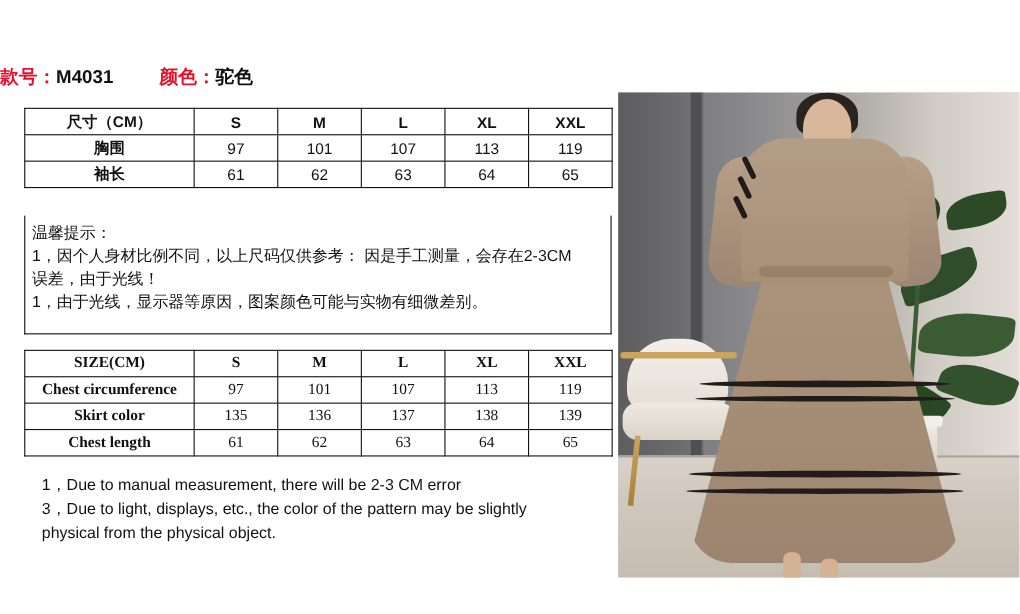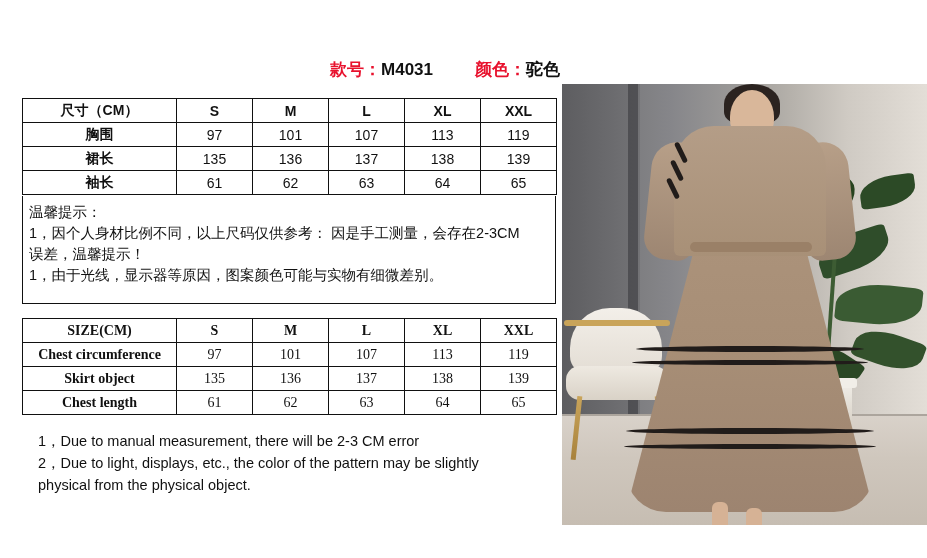--- a/index.html
+++ b/index.html
@@ -14,21 +14,21 @@
     width: 927px; height: 558px;
     background: #ffffff;
     overflow: hidden;
   }
 
   
   .header {
     position: absolute;
     left: 0; top: 58px;
     width: 560px;
-    text-align: right;
+    text-align: left;
     white-space: nowrap;
   }
   .header .lbl {
     color: #e8112d;
     font-weight: bold;
     font-size: 17px;
   }
   .header .val {
     color: #111111;
     font-weight: bold;
@@ -264,42 +264,34 @@
     </tr>
     <tr>
       <td class="rowlabel c0">胸围</td>
       <td class="c1">97</td>
       <td class="c2">101</td>
       <td class="c3">107</td>
       <td class="c4">113</td>
       <td class="c5">119</td>
     </tr>
     <tr>
-      <td class="rowlabel c0">裙长</td>
-      <td class="c1">135</td>
-      <td class="c2">136</td>
-      <td class="c3">137</td>
-      <td class="c4">138</td>
-      <td class="c5">139</td>
-    </tr>
-    <tr>
       <td class="rowlabel c0">袖长</td>
       <td class="c1">61</td>
       <td class="c2">62</td>
       <td class="c3">63</td>
       <td class="c4">64</td>
       <td class="c5">65</td>
     </tr>
   </tbody>
     </table>
 
   <div id="cn-notes">
     <div class="line">温馨提示：</div>
     <div class="line">1，因个人身材比例不同，以上尺码仅供参考：  因是手工测量，会存在2-3CM</div>
-    <div class="line">误差，温馨提示！</div>
+    <div class="line">误差，由于光线！</div>
     <div class="line">1，由于光线，显示器等原因，图案颜色可能与实物有细微差别。</div>
   </div>
 
   <table class="spec" id="en-table">
     <tbody>
         <tr>
       <td class="hdr c0">SIZE(CM)</td>
       <td class="hdr c1">S</td>
       <td class="hdr c2">M</td>
       <td class="hdr c3">L</td>
@@ -308,41 +300,41 @@
     </tr>
     <tr>
       <td class="rowlabel c0">Chest circumference</td>
       <td class="c1">97</td>
       <td class="c2">101</td>
       <td class="c3">107</td>
       <td class="c4">113</td>
       <td class="c5">119</td>
     </tr>
     <tr>
-      <td class="rowlabel c0">Skirt object</td>
+      <td class="rowlabel c0">Skirt color</td>
       <td class="c1">135</td>
       <td class="c2">136</td>
       <td class="c3">137</td>
       <td class="c4">138</td>
       <td class="c5">139</td>
     </tr>
     <tr>
       <td class="rowlabel c0">Chest length</td>
       <td class="c1">61</td>
       <td class="c2">62</td>
       <td class="c3">63</td>
       <td class="c4">64</td>
       <td class="c5">65</td>
     </tr>
   </tbody>
     </table>
 
   <div id="en-notes">
     <div class="line">1，Due to manual measurement, there will be 2-3 CM error</div>
-    <div class="line">2，Due to light, displays, etc., the color of the pattern may be slightly</div>
+    <div class="line">3，Due to light, displays, etc., the color of the pattern may be slightly</div>
     <div class="line">physical from the physical object.</div>
   </div>
 
   <div id="photo">
     <div class="ph-wall"></div>
     <div class="ph-wall-dark"></div>
     <div class="ph-wall-strip"></div>
     <div class="ph-floor"></div>
     <div class="ph-floor-line"></div>
 

